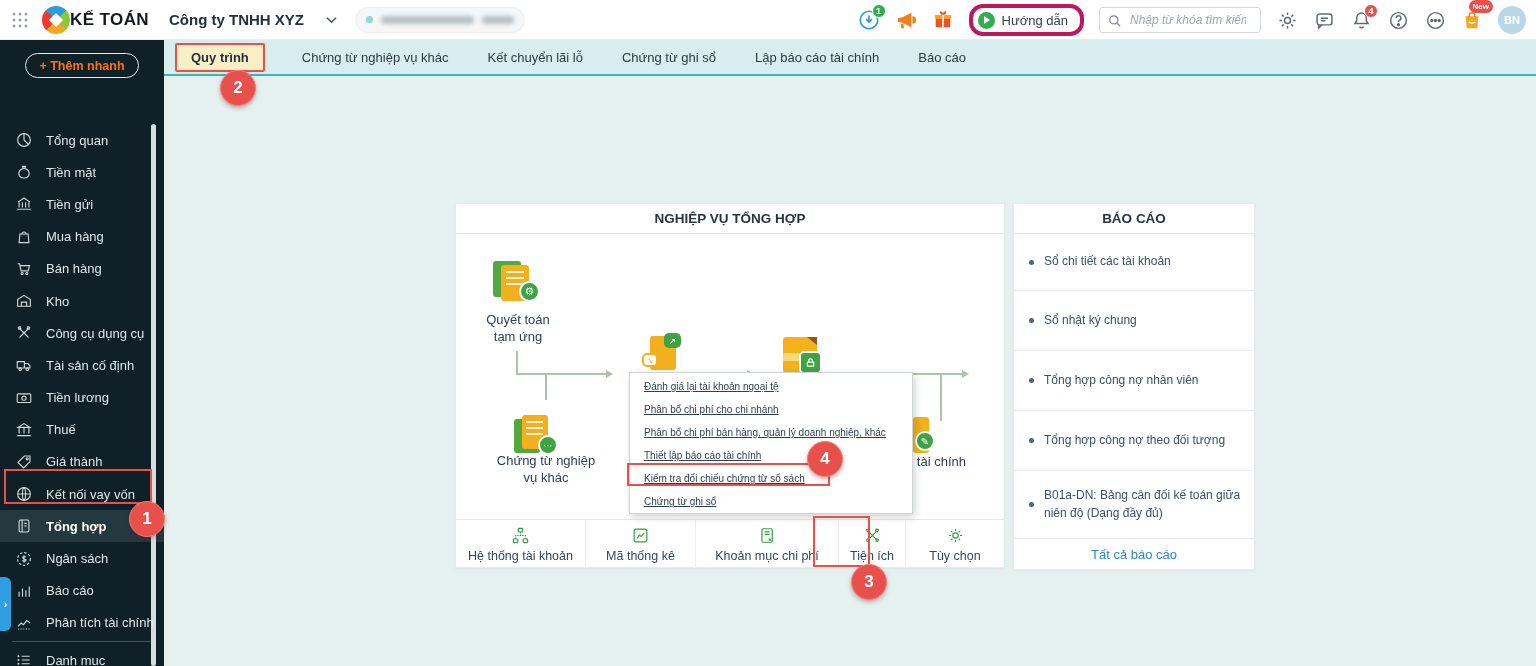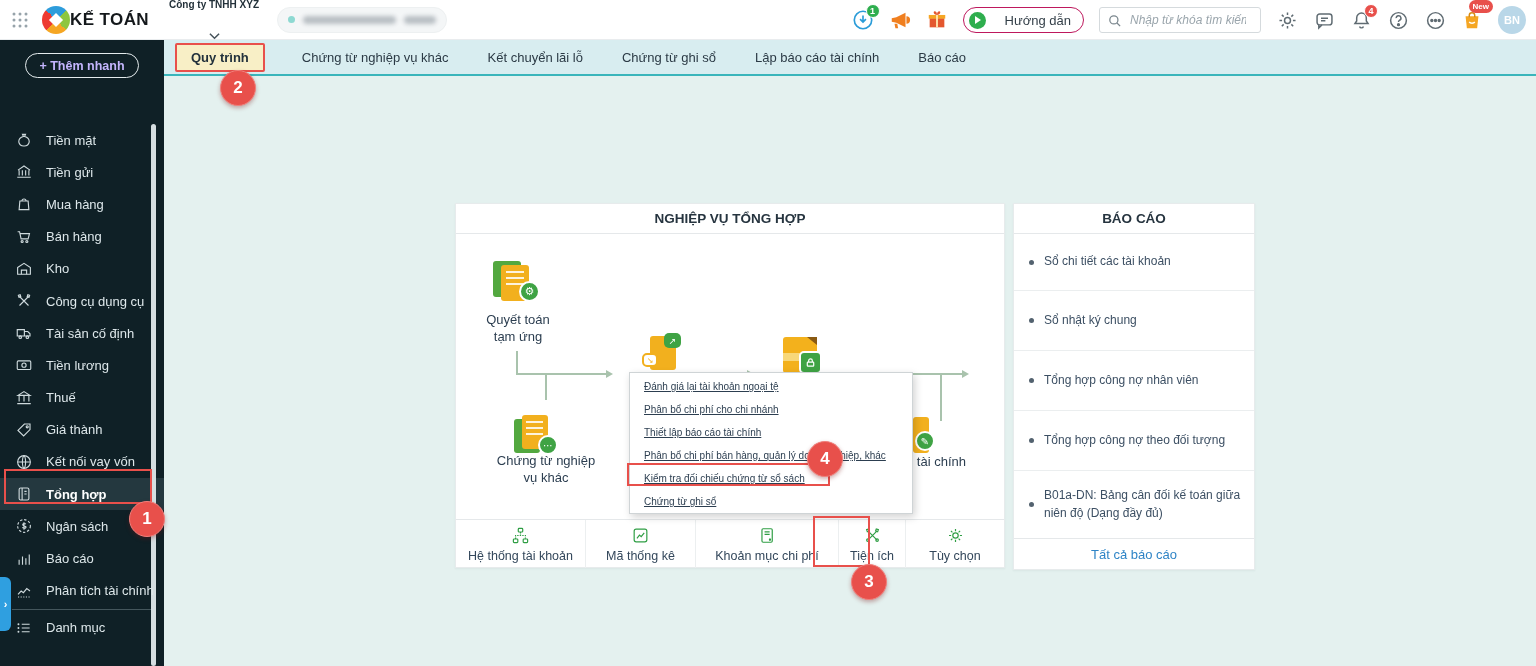--- a/index.html
+++ b/index.html
@@ -9,48 +9,48 @@
   
   .header{position:absolute;left:0;top:0;width:1536px;height:40px;background:#ffffff;
     border-bottom:1px solid #e9ecee;display:flex;align-items:center;z-index:30;}
   .hdr-left{display:flex;align-items:center;height:100%;}
   .grid-btn{margin-left:8px;width:24px;height:24px;display:flex;align-items:center;justify-content:center;cursor:pointer;}
   .logo{margin-left:10px;width:28px;height:28px;border-radius:50%;
     background:conic-gradient(from -45deg,#2d9cdb 0 25%,#8dc63f 0 50%,#f5a623 0 75%,#ed3b32 0 100%);
     position:relative;}
   .logo:after{content:"";position:absolute;left:9px;top:9px;width:10px;height:10px;background:#fff;transform:rotate(45deg);}
   .product-name{font-size:17px;font-weight:bold;color:#14181b;letter-spacing:.4px;}
-  .company{margin-left:20px;display:flex;align-items:center;gap:22px;font-size:10px;font-weight:bold;color:#23313a;cursor:pointer;flex-direction:column;}
+  .company{margin-left:20px;display:flex;align-items:center;gap:22px;font-size:15px;font-weight:bold;color:#23313a;cursor:pointer;}
   .blur-pill{margin-left:18px;width:170px;height:26px;border-radius:13px;background:#f4f6f7;border:1px solid #edf0f1;
     display:flex;align-items:center;padding:0 10px;gap:8px;}
   .blur-dot{width:7px;height:7px;border-radius:50%;background:#8ed9d2;}
   .blur-bar{height:8px;border-radius:4px;background:#b9bfc4;filter:blur(2px);}
   .hdr-right{position:absolute;right:10px;top:0;height:40px;display:flex;align-items:center;gap:15px;}
   .hicon{position:relative;width:22px;height:22px;display:flex;align-items:center;justify-content:center;cursor:pointer;color:#5f6b72;}
   .badge{position:absolute;border-radius:8px;background:#e8504b;color:#fff;font-weight:bold;
     display:flex;align-items:center;justify-content:center;}
   .badge.green{background:#2eae4e;}
   .badge.count{width:14px;height:14px;font-size:9px;top:-5px;right:-6px;border:1px solid #fff;}
   .badge.pill{height:13px;padding:0 4px;font-size:8px;top:-9px;right:-10px;}
-  .guide-btn{height:26px;border:1px solid #be185d;border-radius:14px;display:flex;align-items:center;gap:19px;
+  .guide-btn{height:32px;border:4px solid #be185d;border-radius:14px;display:flex;align-items:center;gap:7px;
     padding:0 12px 0 5px;cursor:pointer;background:#fff;}
   .guide-play{width:17px;height:17px;border-radius:50%;background:#2eae4e;display:flex;align-items:center;justify-content:center;}
   .guide-play:after{content:"";border-left:6px solid #fff;border-top:4px solid transparent;border-bottom:4px solid transparent;margin-left:2px;}
   .guide-label{font-size:13px;color:#333f48;}
   .search-box{width:162px;height:26px;border:1px solid #d5dadd;border-radius:3px;background:#fff;
     display:flex;align-items:center;padding:0 7px;gap:6px;}
   .search-box input{border:none;outline:none;width:120px;font-size:12px;font-style:italic;color:#444;background:transparent;}
   .search-box input::placeholder{color:#9aa5ac;}
   .avatar{width:28px;height:28px;border-radius:50%;background:#b9d7e8;color:#ffffff;font-size:11px;font-weight:bold;
     display:flex;align-items:center;justify-content:center;cursor:pointer;}
 
   
   .sidebar{position:absolute;left:0;top:40px;width:164px;height:626px;background:#0f2026;z-index:25;}
   .quick-add{margin:13px auto 8px auto;width:114px;height:25px;border:1.5px solid #e4ebed;border-radius:13px;
-    color:#c4b5fd;font-size:12.5px;font-weight:bold;display:flex;align-items:center;justify-content:center;cursor:pointer;}
+    color:#f97316;font-size:12.5px;font-weight:bold;display:flex;align-items:center;justify-content:center;cursor:pointer;}
   .side-nav{position:absolute;left:0;top:84px;width:164px;}
   .side-item{height:32.2px;display:flex;align-items:center;padding-left:15px;gap:13px;cursor:pointer;color:#cfdadd;}
   .side-item .lbl{font-size:13px;color:#dde7ea;white-space:nowrap;}
   .side-item.active{background:#24383f;}
   .side-item.active .lbl{font-weight:bold;color:#ffffff;}
   .side-icon{width:18px;height:18px;display:flex;align-items:center;justify-content:center;}
   .side-divider{height:1px;background:#44565c;margin:2px 12px 2px 12px;}
   .side-scroll{position:absolute;left:151px;top:84px;width:5px;height:542px;background:#dfe8ea;border-radius:3px;opacity:.95;}
   .expand-handle{position:absolute;left:0;top:577px;width:11px;height:54px;background:#2f9fe0;border-radius:0 6px 6px 0;
     display:flex;align-items:center;justify-content:center;color:#fff;font-size:11px;font-weight:bold;cursor:pointer;z-index:26;}
@@ -233,20 +233,29 @@
       <div class="avatar">BN</div>
     </div>
   </div>
 
   <div class="sidebar">
     <div class="quick-add">+ Thêm nhanh</div>
     <div class="side-nav" id="side-nav">
         <div class="side-item">
           <span class="side-icon">
             <svg width="18" height="18" viewBox="0 0 24 24" fill="none" stroke="currentColor" stroke-width="1.5">
+              <circle cx="12" cy="12" r="8.5"></circle>
+              <path d="M12 3.5V12l6 6"></path>
+            </svg>
+          </span>
+          <span class="lbl">Tổng quan</span>
+        </div>
+        <div class="side-item">
+          <span class="side-icon">
+            <svg width="18" height="18" viewBox="0 0 24 24" fill="none" stroke="currentColor" stroke-width="1.5">
               <path d="M10 4.5h4l-1.3 2.8C16.5 8.2 19 11 19 14.5A6.9 6.9 0 0 1 12 20a6.9 6.9 0 0 1-7-5.5C5 11 7.5 8.2 11.3 7.3z"></path>
             </svg>
           </span>
           <span class="lbl">Tiền mặt</span>
         </div>
         <div class="side-item">
           <span class="side-icon">
             <svg width="18" height="18" viewBox="0 0 24 24" fill="none" stroke="currentColor" stroke-width="1.5">
               <path d="M4 9.5L12 4l8 5.5M5.5 9.5v7M9.8 9.5v7M14.2 9.5v7M18.5 9.5v7M3 19h18"></path>
             </svg>
@@ -503,22 +512,22 @@
             </svg>
           </span>
           <span class="albl">Tùy chọn</span>
         </div>
       </div>
   </div>
 
   <div class="context-menu" id="context-menu">
       <div class="menu-item">Đánh giá lại tài khoản ngoại tệ</div>
       <div class="menu-item">Phân bổ chi phí cho chi nhánh</div>
+      <div class="menu-item">Phân bổ chi phí bán hàng, quản lý doanh nghiệp, khác</div>
       <div class="menu-item">Thiết lập báo cáo tài chính</div>
-      <div class="menu-item">Phân bổ chi phí bán hàng, quản lý doanh nghiệp, khác</div>
       <div class="menu-item">Kiểm tra đối chiếu chứng từ sổ sách</div>
       <div class="menu-item">Chứng từ ghi sổ</div>
     </div>
 
   <div class="panel report-panel">
     <div class="panel-hd">BÁO CÁO</div>
     <div class="report-list" id="report-list">
         <div class="report-item">
           <span class="bullet"></span>
           <span>Sổ chi tiết các tài khoản</span>

